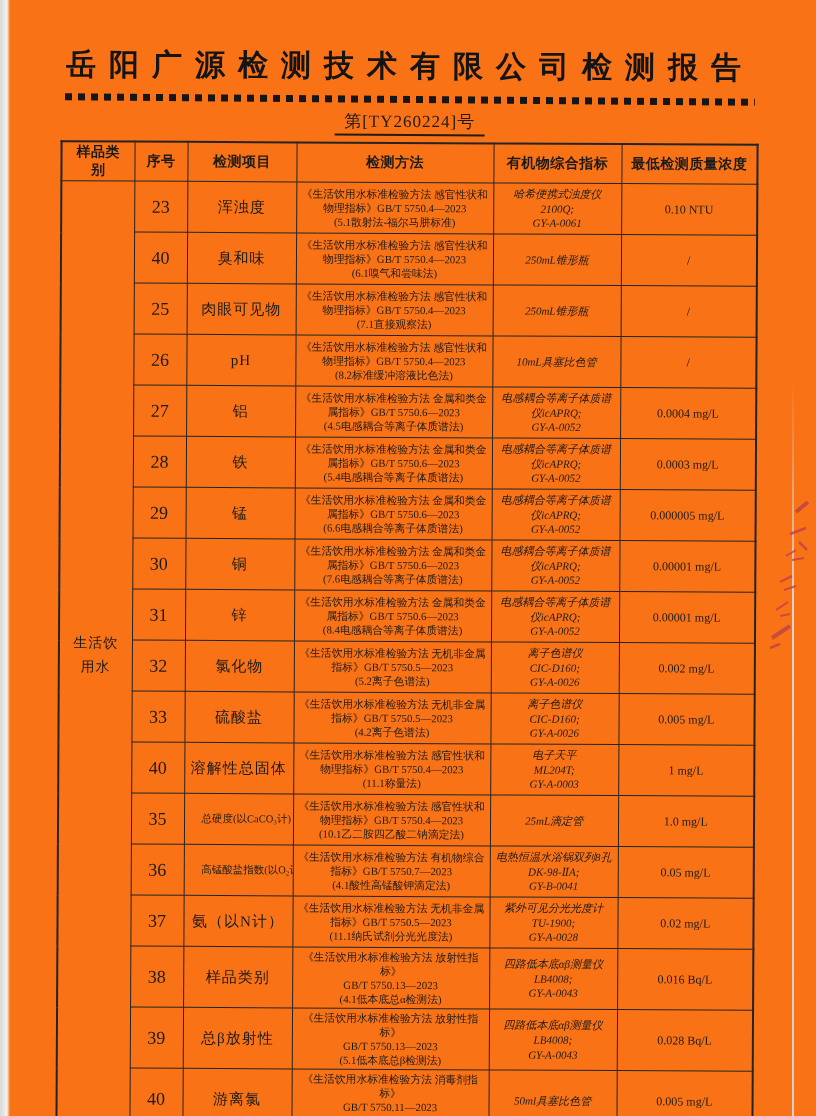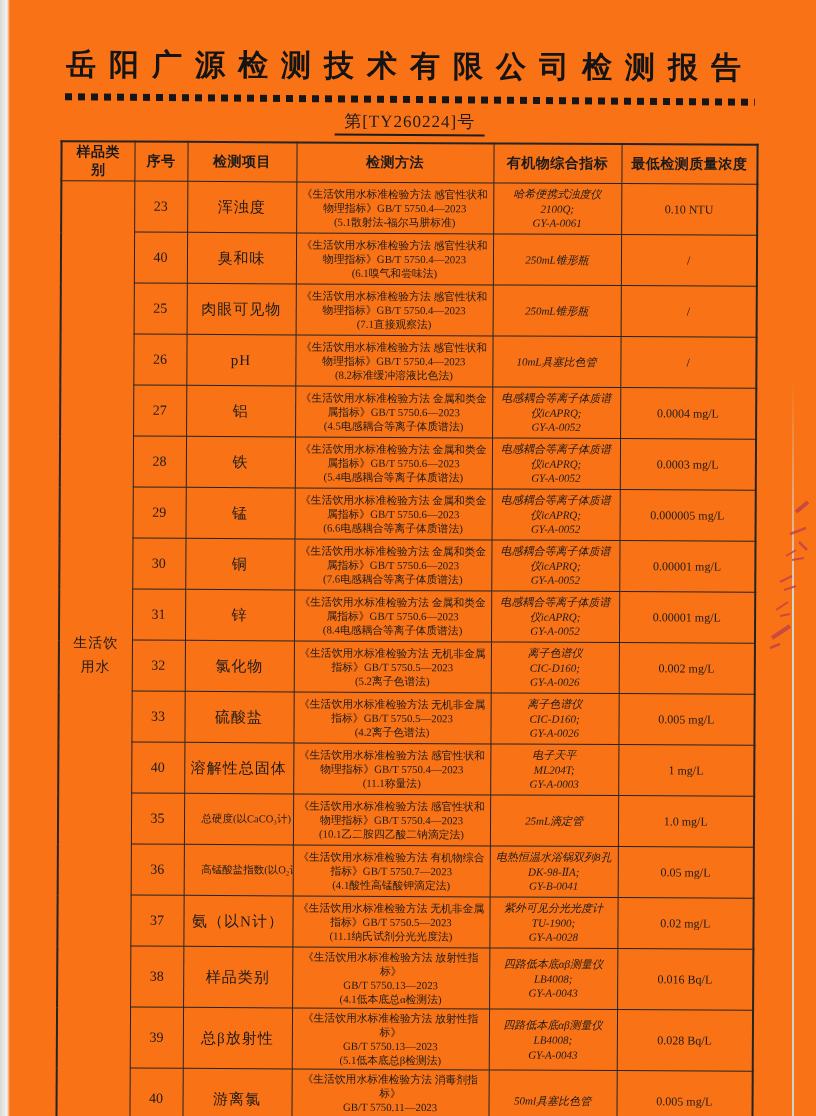--- a/index.html
+++ b/index.html
@@ -73,21 +73,21 @@
     text-align:center;
   }
   td{
     height:46px;
     text-align:center;
     vertical-align:middle;
     padding:2px 3px;
     overflow:hidden;
   }
   td.cat{font-size:14px;letter-spacing:1px;line-height:1.7;padding:0 6px;}
-  td.no{font-size:14px;}
+  td.no{font-size:18px;}
   td.item{font-size:15px;white-space:nowrap;letter-spacing:1px;}
   td.item.tight{font-size:10.5px;letter-spacing:0;padding-left:17px;}
   td.method{font-size:10.8px;line-height:1.3;white-space:pre-line;letter-spacing:0;}
   td.inst{font-size:11px;line-height:1.35;white-space:pre-line;font-style:italic;}
   td.limit{font-size:12px;}
   .seal{
     position:absolute;
     right:6px;top:498px;
     width:44px;height:170px;
     opacity:0.8;

